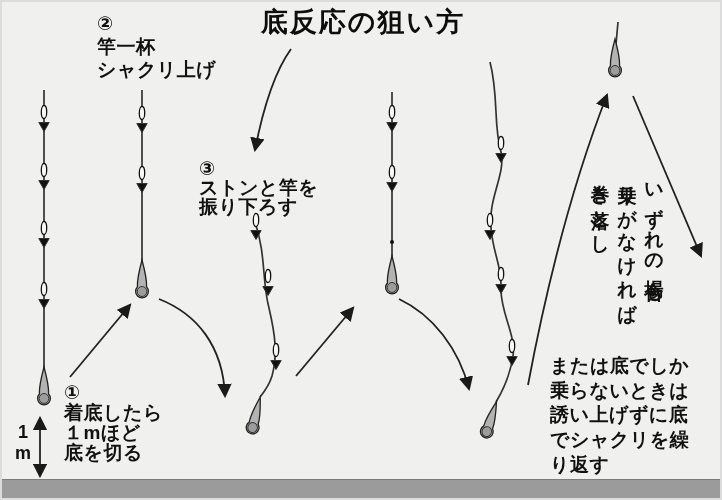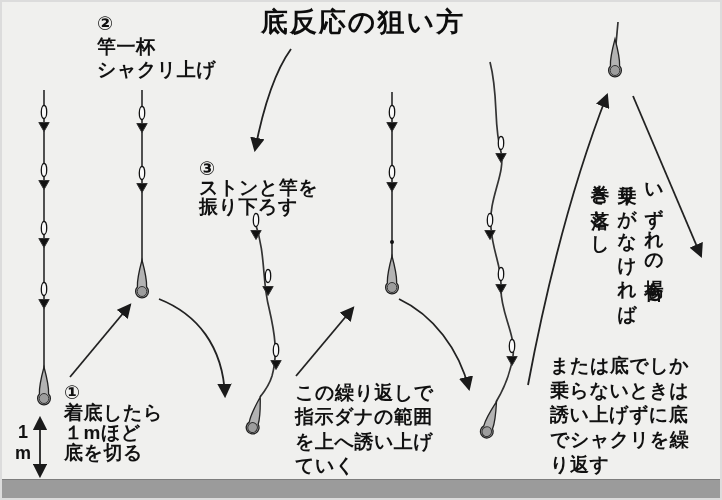--- a/index.html
+++ b/index.html
@@ -120,24 +120,20 @@
 竿一杯
 シャクリ上げ</div>
   <div class="jtext step3">③
 ストンと竿を
 振り下ろす</div>
   <div class="jtext step1">①
 着底したら
 １mほど
 底を切る</div>
 
-  <div class="jtext note-repeat">この繰り返しで
-指示ダナの範囲
-を上へ誘い上げ
-ていく</div>
   <div class="jtext note-bottom">または底でしか
 乗らないときは
 誘い上げずに底
 でシャクリを繰
 り返す</div>
   <div class="jtext note-vertical">いずれの場合も
 乗りがなければ
 巻き落とし</div>
 
   <div class="jtext measure-label">1

